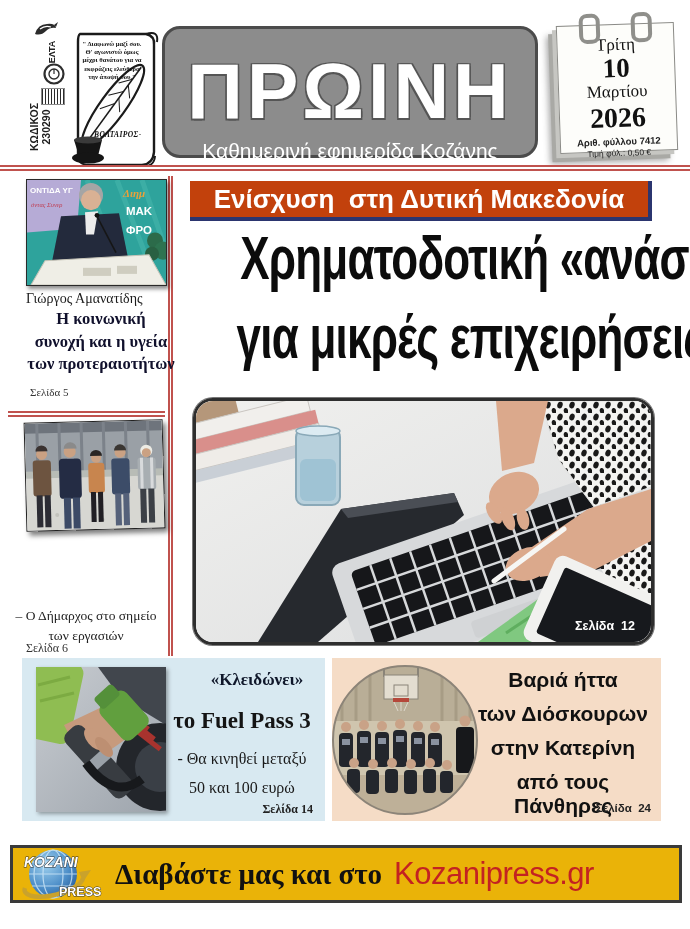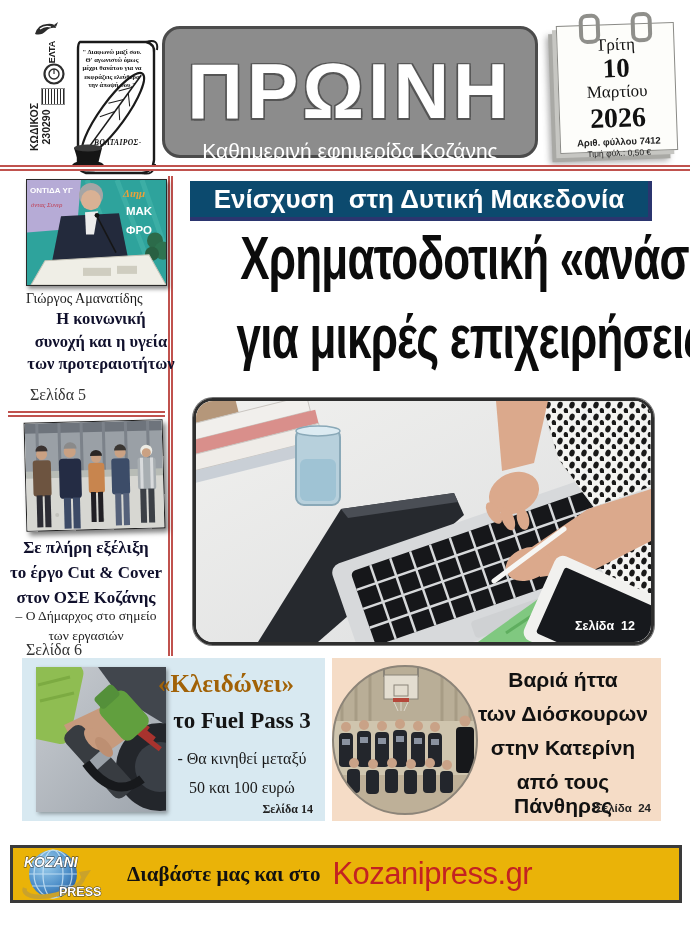--- a/index.html
+++ b/index.html
@@ -14,21 +14,21 @@
   .elta-label{position:absolute;left:24px;top:28px;width:34px;height:12px;
       transform:rotate(-90deg);transform-origin:center;font-family:"Liberation Sans",sans-serif;
       font-weight:bold;font-size:9px;color:#222;text-align:center;}
   .stamp-circle{position:absolute;left:30px;top:44px;}
   .barcode{position:absolute;left:29px;top:70px;width:22px;height:15px;border:1px solid #8a8a8a;
       background:repeating-linear-gradient(90deg,#2c2c2c 0 1px,#fff 1px 3px);}
   .kodikos{position:absolute;left:0px;top:96px;width:58px;height:26px;transform:rotate(-90deg);
       transform-origin:center;font-family:"Liberation Sans",sans-serif;font-weight:bold;
       font-size:10.5px;line-height:12px;color:#1c1c1c;text-align:center;}
 
-  .voltaire{left:58px;top:36px;width:104px;height:146px;}
+  .voltaire{left:58px;top:28px;width:104px;height:146px;}
   .voltaire-quote{position:absolute;left:23px;top:12px;width:62px;font-family:"Liberation Serif",serif;
       font-weight:bold;font-size:6.6px;line-height:8.2px;color:#111;text-align:center;}
   .voltaire-name{position:absolute;left:36px;top:102px;font-style:italic;font-weight:bold;
       font-size:7.5px;color:#111;letter-spacing:.4px;}
 
   .masthead{left:162px;top:26px;width:376px;height:132px;background:#8c8c8c;
       border:3px solid #4b4b4b;border-radius:18px;box-sizing:border-box;text-align:center;}
   .masthead-title{margin-top:16px;font-family:"Liberation Sans",sans-serif;font-weight:bold;
       font-size:77px;line-height:92px;color:#fff;letter-spacing:4px;
       text-shadow:1.5px 1.5px 0 #555,-1.5px 1.5px 0 #555,1.5px -1.5px 0 #555,-1.5px -1.5px 0 #555;}
@@ -54,72 +54,72 @@
   .sep-mid{left:8px;top:411px;width:157px;}
   .redvert{left:168px;top:176px;width:1px;height:480px;background:#fff;
       border-left:2px solid #c0524e;border-right:2px solid #c0524e;}
 
   
   .a1-photo{left:26px;top:179px;width:139px;height:105px;border:1px solid #2a2a2a;
       box-shadow:2px 3px 4px rgba(0,0,0,.45);}
   .a1-caption{left:26px;top:291px;font-size:14px;color:#1c1c1c;}
   .a1-headline{left:20px;top:308px;width:162px;text-align:center;font-weight:bold;
       font-size:16.5px;line-height:22.5px;color:#10102c;}
-  .a1-page{left:30px;top:386px;font-size:16px;color:#333;font-family:Liberation Serif, serif;}
+  .a1-page{left:30px;top:386px;font-size:11px;color:#333;font-family:Liberation Serif, serif;}
   .a2-photo{left:25px;top:421px;width:137px;height:107px;border:1px solid #222;
       transform:rotate(-1.5deg);box-shadow:3px 4px 5px rgba(0,0,0,.5);}
   .a2-headline{left:3px;top:535px;width:166px;text-align:center;font-weight:bold;
       font-size:17px;line-height:25px;color:#10102c;}
   .a2-sub{left:3px;top:606px;width:166px;text-align:center;font-size:13.5px;
       line-height:20px;color:#222;}
-  .a2-page{left:26px;top:641px;font-size:16px;color:#333;}
+  .a2-page{left:26px;top:641px;font-size:12px;color:#333;}
 
   
-  .kicker{left:190px;top:181px;width:458px;height:36px;background:#0c4a6e;
+  .kicker{left:190px;top:181px;width:458px;height:36px;background:#c2410c;
       border-right:4px solid #2b356f;border-bottom:4px solid #2b356f;box-sizing:content-box;
       text-align:center;font-family:"Liberation Sans",sans-serif;font-weight:bold;
       font-size:26px;line-height:36px;color:#fff;white-space:pre;}
   .lead-headline{left:178px;top:219px;width:508px;text-align:center;}
   .lead-line{display:block;height:79px;}
   .lead-line > span{display:inline-block;font-family:"Liberation Sans",sans-serif;
       font-weight:bold;font-size:55px;line-height:79px;color:#0c0c0c;letter-spacing:-1px;
       transform:scale(0.80,1.12);transform-origin:center;white-space:pre;}
   .lead-photo{left:193px;top:398px;width:455px;height:241px;border:3px solid #2e2e2e;
       border-radius:20px;overflow:hidden;box-shadow:0 0 0 1px #777;}
   .lead-photo-page{position:absolute;right:16px;bottom:9px;font-family:"Liberation Sans",sans-serif;
       font-weight:bold;font-size:12.5px;color:#fff;white-space:pre;}
 
   
   .fuel-box{left:22px;top:658px;width:303px;height:163px;background:#d8e9f1;}
   .fuel-photo{position:absolute;left:14px;top:9px;width:130px;height:145px;
       box-shadow:2px 2px 4px rgba(0,0,0,.35);}
-  .fuel-h1{position:absolute;left:124px;top:12px;width:160px;text-align:center;
-      font-weight:bold;font-size:25px;color:#a16207;}
+  .fuel-h1{position:absolute;left:155px;top:12px;width:160px;text-align:center;
+      font-weight:bold;font-size:17px;color:#0f172a;}
   .fuel-h2{position:absolute;left:140px;top:50px;width:160px;text-align:center;
       font-weight:bold;font-size:23px;color:#141414;}
   .fuel-s1{position:absolute;left:140px;top:92px;width:160px;text-align:center;
       font-size:16px;color:#1a1a1a;}
   .fuel-s2{position:absolute;left:140px;top:121px;width:160px;text-align:center;
       font-size:16px;color:#1a1a1a;}
   .fuel-page{position:absolute;right:12px;top:144px;font-weight:bold;font-size:12px;color:#222;}
 
   .sports-box{left:332px;top:658px;width:329px;height:163px;background:#f5dcc6;}
   .sports-photo{position:absolute;left:0px;top:5px;}
   .sports-line{position:absolute;left:136px;width:190px;text-align:center;
       font-family:"Liberation Sans",sans-serif;font-weight:bold;font-size:21px;color:#111;}
   .sp1{top:10px;} .sp2{top:44px;} .sp3{top:78px;} .sp4{top:112px;}
   .sports-page{position:absolute;right:10px;top:144px;font-family:"Liberation Sans",sans-serif;
       font-weight:bold;font-size:11.5px;color:#222;white-space:pre;}
 
   
   .footer-banner{left:10px;top:845px;width:672px;height:58px;background:#eab308;
       border:3px solid #3a3a3a;box-sizing:border-box;display:flex;align-items:center;}
   .footer-logo{margin-left:8px;flex:0 0 auto;}
-  .footer-text{font-family:"Liberation Serif",serif;font-weight:bold;font-size:21px;
-      color:#111;margin-left:14px;white-space:pre;}
+  .footer-text{font-family:"Liberation Serif",serif;font-weight:bold;font-size:29px;
+      color:#111;margin-left:2px;white-space:pre;}
   .footer-site{font-family:"Liberation Sans",sans-serif;font-weight:normal;font-size:31px;
       color:#c32222;margin-left:12px;letter-spacing:-0.5px;}
 </style>
 </head>
 <body>
 
 <div id="page">
 
   <div class="abs elta-strip">
     <svg class="bird-svg" width="26" height="20" viewBox="0 0 26 20">
@@ -262,25 +262,20 @@
       <rect x="96" y="72" width="6" height="32" fill="#55617a"></rect>
 
     <circle cx="120" cy="30" r="6" fill="#ecebe4"></circle>
       <circle cx="120" cy="32" r="4.5" fill="#caa183"></circle>
     <rect x="111" y="37" width="18" height="32" rx="3" fill="#a8aeb2"></rect>
     <line x1="115" y1="37" x2="115" y2="69" stroke="#d8dadc" stroke-width="3"></line>
     <line x1="125" y1="37" x2="125" y2="69" stroke="#d8dadc" stroke-width="3"></line>
     <rect x="113" y="68" width="6" height="34" fill="#3c4046"></rect>
       <rect x="121" y="68" width="6" height="34" fill="#3c4046"></rect>
   </svg>
-  <div class="abs a2-headline">
-    <div>Σε πλήρη εξέλιξη</div>
-    <div>το έργο Cut &amp; Cover</div>
-    <div>στον ΟΣΕ Κοζάνης</div>
-  </div>
   <div class="abs a2-sub">
     <div>– Ο Δήμαρχος στο σημείο</div>
     <div>των εργασιών</div>
   </div>
   <div class="abs a2-page">Σελίδα 6</div>
 
   <div class="abs kicker">Ενίσχυση  στη Δυτική Μακεδονία</div>
   <div class="abs lead-headline">
     <span class="lead-line"><span>Χρηματοδοτική «ανάσα»</span></span>
     <span class="lead-line"><span>για μικρές επιχειρήσεις</span></span>

